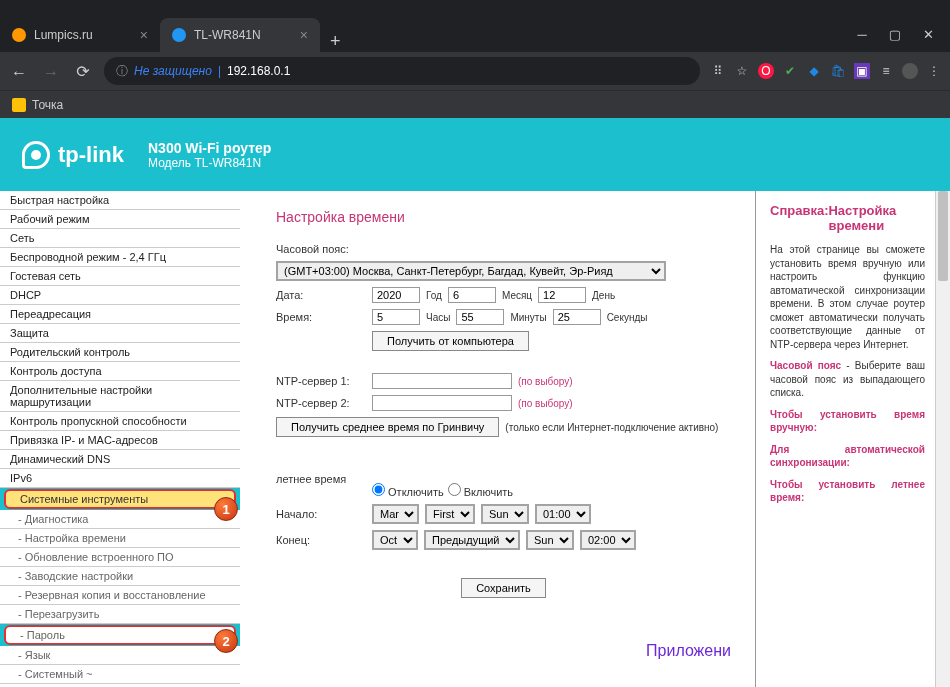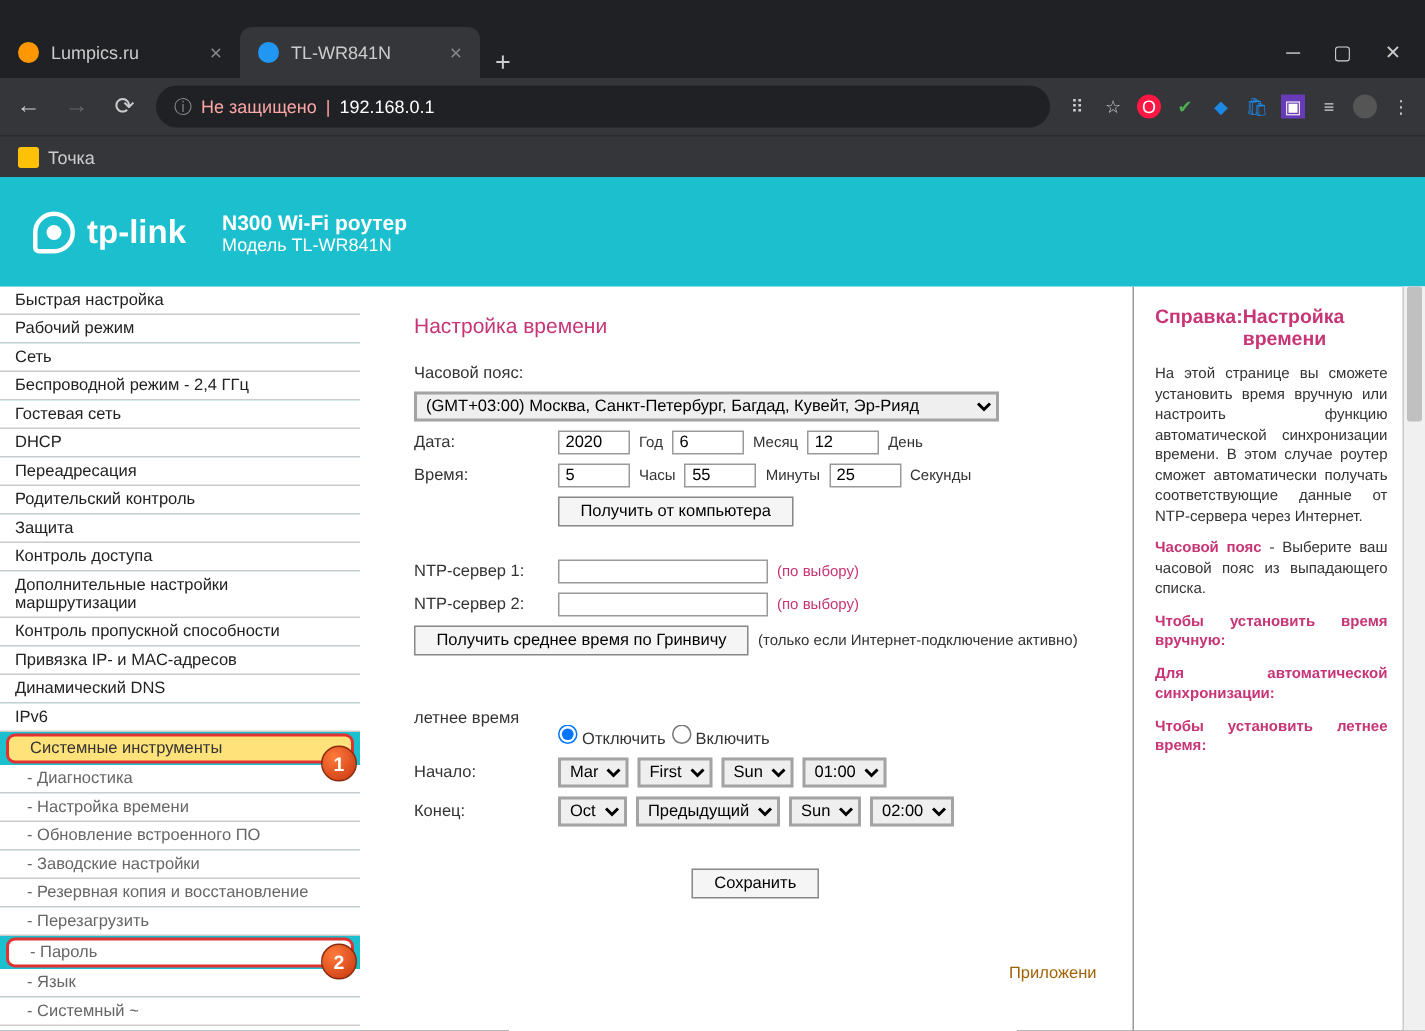--- a/index.html
+++ b/index.html
@@ -14,21 +14,21 @@
 .tab-close { color: #888; font-size: 14px; margin-left: auto; cursor: pointer; }
 .newtab { color: #ccc; padding: 0 10px; font-size: 18px; cursor: pointer; }
 .win-controls { margin-left: auto; display: flex; gap: 22px; padding: 0 16px 10px 0; color: #ccc; font-size: 13px; }
 .win-controls span { cursor: pointer; }
 
 .navbar { height: 38px; background: #35363a; display: flex; align-items: center; padding: 0 8px; gap: 10px; }
 .nav-btn { color: #ccc; font-size: 16px; cursor: pointer; width: 22px; text-align: center; }
 .nav-btn.disabled { color: #666; }
 .url-wrap { flex: 1; display: flex; align-items: center; gap: 6px; background: #202124; border-radius: 14px; height: 28px; padding: 0 12px; }
 .url-wrap .info-icon { color: #888; font-size: 12px; }
-.url-wrap .nz { color: #fca5a5; font-size: 12px; }
+.url-wrap .nz { color: #3b82f6; font-size: 12px; font-style: italic; }
 .url-wrap .url { color: #fff; font-size: 12px; }
 .ext-icons { display: flex; gap: 8px; align-items: center; }
 .ext-icons span { width: 16px; height: 16px; display: inline-flex; align-items: center; justify-content: center; font-size: 12px; }
 .avatar { width: 22px; height: 22px; border-radius: 50%; background: #555; }
 
 .bkbar { height: 28px; background: #35363a; border-top: 1px solid #2a2b2e; display: flex; align-items: center; padding: 0 12px; gap: 6px; color: #ccc; font-size: 12px; }
 .bk-ico { width: 14px; height: 14px; background: #ffc107; border-radius: 2px; }
 
 .page { background: #fff; height: 569px; position: relative; }
 
@@ -60,21 +60,21 @@
 .crow select { border: 2px solid #a3a3a3; padding: 1px 2px; font-size: 11px; }
 .small-in { width: 48px; }
 .tiny-lbl { font-size: 10px; }
 .fullsel { width: 390px; border: 1px solid #666; padding: 2px 4px; font-size: 11px; }
 .btn { border: 1px solid #888; background: #f5f5f5; padding: 3px 14px; font-size: 11px; cursor: pointer; }
 .ntp-in { width: 140px; }
 .hint { color: #c73576; font-size: 10px; }
 .spacer { height: 16px; }
 .radio-row { display: flex; align-items: center; gap: 4px; margin-top: 24px; }
 .save-row { text-align: center; margin-top: 28px; }
-.apps-label { text-align: right; color: #a16207; font-size: 11px; margin-top: 44px; }
+.apps-label { text-align: right; color: #6d28d9; font-size: 16px; margin-top: 44px; }
 
 .help { width: 180px; border-left: 1px solid #999; padding: 12px 10px 12px 14px; font-size: 10px; color: #333; overflow: hidden; flex-shrink: 0; }
 .help h3 { color: #c73576; font-size: 13px; font-weight: bold; margin-bottom: 10px; display: flex; justify-content: space-between; }
 .help p { text-align: justify; margin-bottom: 8px; line-height: 1.35; }
 .help .kw { color: #c73576; font-weight: bold; }
 .help ol { padding-left: 18px; margin-bottom: 8px; }
 .help ol li { margin-bottom: 2px; line-height: 1.3; }
 
 .vscroll { width: 15px; background: #f0f0f0; border-left: 1px solid #ccc; position: relative; }
 .vthumb { position: absolute; left: 2px; right: 2px; top: 0; height: 90px; background: #c0c0c0; border-radius: 2px; }
@@ -144,22 +144,22 @@
 
   <div class="body-wrap">
     <div class="sidebar">
       <div class="menu-item partial">Быстрая настройка</div>
       <div class="menu-item">Рабочий режим</div>
       <div class="menu-item">Сеть</div>
       <div class="menu-item">Беспроводной режим - 2,4 ГГц</div>
       <div class="menu-item">Гостевая сеть</div>
       <div class="menu-item">DHCP</div>
       <div class="menu-item">Переадресация</div>
+      <div class="menu-item">Защита</div>
       <div class="menu-item">Родительский контроль</div>
-      <div class="menu-item">Защита</div>
       <div class="menu-item">Контроль доступа</div>
       <div class="menu-item">Дополнительные настройки маршрутизации</div>
       <div class="menu-item">Контроль пропускной способности</div>
       <div class="menu-item">Привязка IP- и MAC-адресов</div>
       <div class="menu-item">Динамический DNS</div>
       <div class="menu-item">IPv6</div>
       <div class="menu-item sub hl1">Системные инструменты
         <span class="badge b1">1</span>
       </div>
       <div class="menu-item sub">- Диагностика</div>

